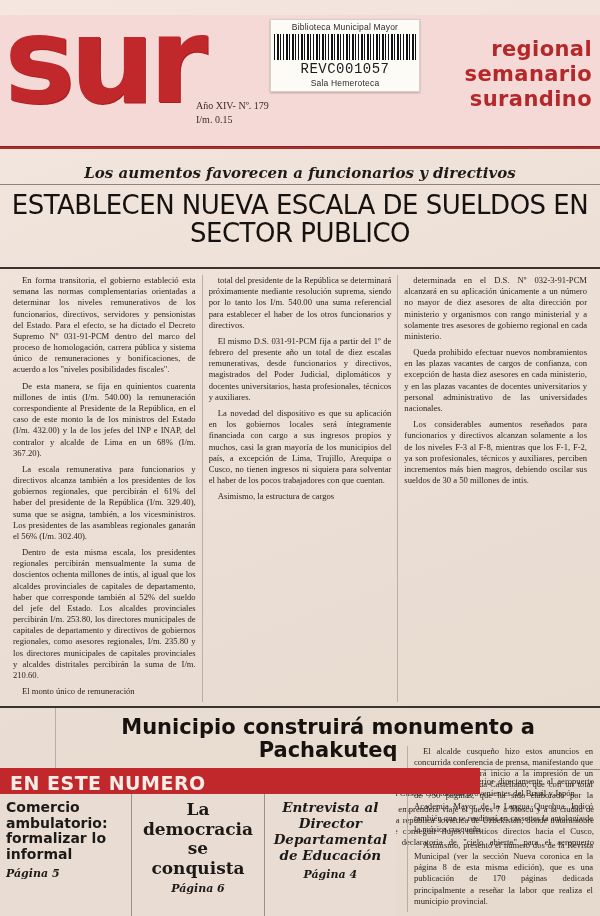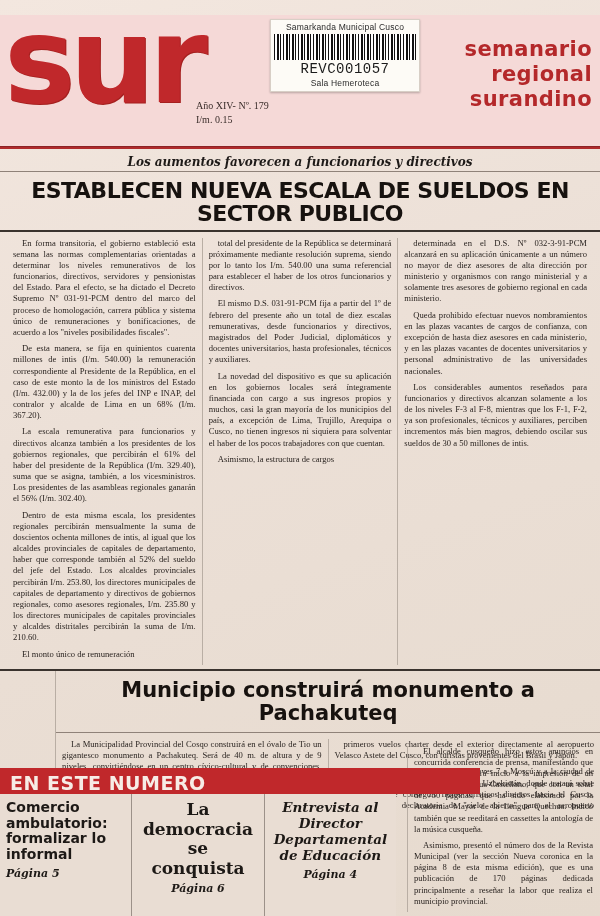--- a/index.html
+++ b/index.html
@@ -116,33 +116,33 @@
     letter-spacing: 0.5px;
     color: #1b1b1b;
   }
 
   
   .kicker {
     text-align: center;
     font-family: "DejaVu Serif", serif;
     font-style: italic;
     font-weight: bold;
-    font-size: 12px;
+    font-size: 15px;
     color: #1e1a18;
-    padding: 6px 0 2px 0;
+    padding: 15px 0 2px 0;
     border-bottom: 1px solid #8f8279;
   }
   .headline {
     text-align: center;
     font-family: "DejaVu Sans", sans-serif;
-    font-weight: bold;
-    font-size: 22px;
+    font-weight: normal;
+    font-size: 26px;
     line-height: 1.06;
     color: #17120f;
-    padding: 7px 6px 4px 6px;
+    padding: 7px 6px 20px 6px;
     letter-spacing: -0.5px;
     border-bottom: 2px solid #3a332e;
   }
 
   
   .cols {
     display: flex;
     gap: 0;
     padding: 6px 7px 0 7px;
   }
@@ -273,29 +273,29 @@
 </style>
 </head>
 <body>
 
 <div class="page">
 
   <div class="masthead">
     <div class="logo">sur</div>
 
     <div class="stamp">
-      <div class="stamp-top">Samarkanda Municipal Cusco</div>
+      <div class="stamp-top">Biblioteca Municipal Mayor</div>
       <div class="barcode"></div>
       <div class="barcode-num">REVC001057</div>
       <div class="stamp-bottom">Sala Hemeroteca</div>
     </div>
 
     <div class="masthead-right">
+      <div>regional</div>
       <div>semanario</div>
-      <div>regional</div>
       <div>surandino</div>
     </div>
 
     <div class="issue-info">
       <div>Año XIV- Nº. 179</div>
       <div>I/m. 0.15</div>
     </div>
 
   </div>
 

